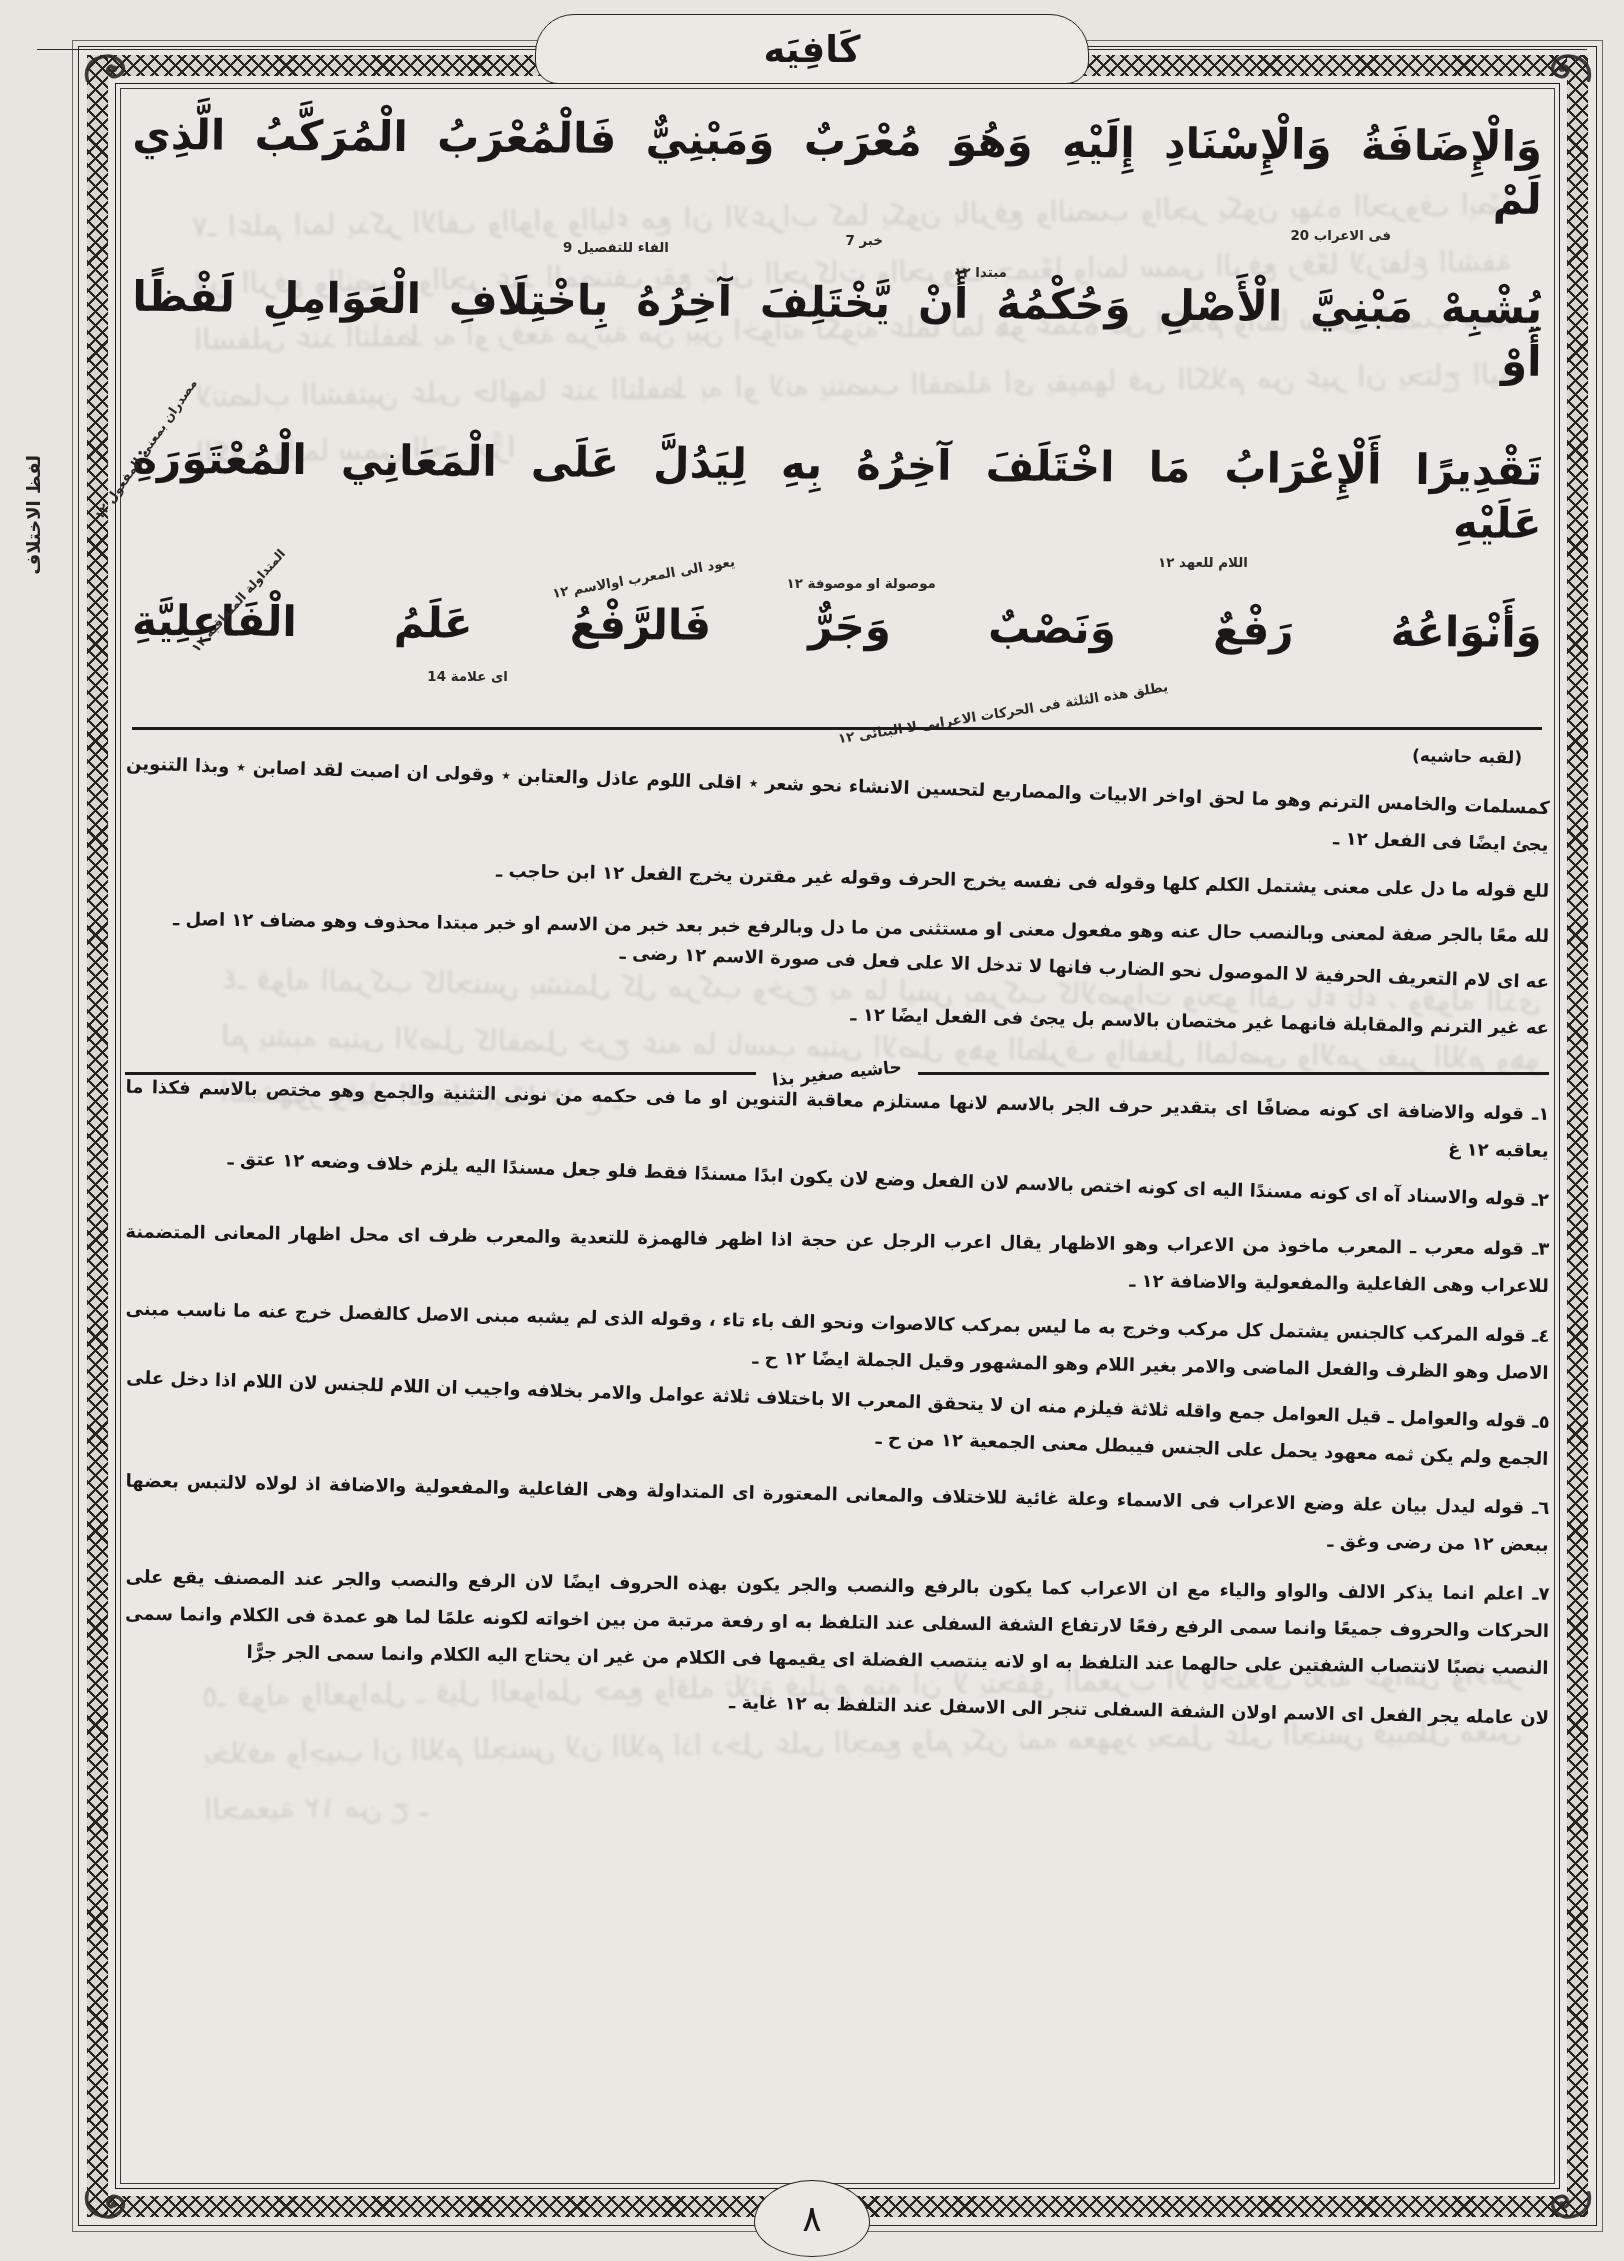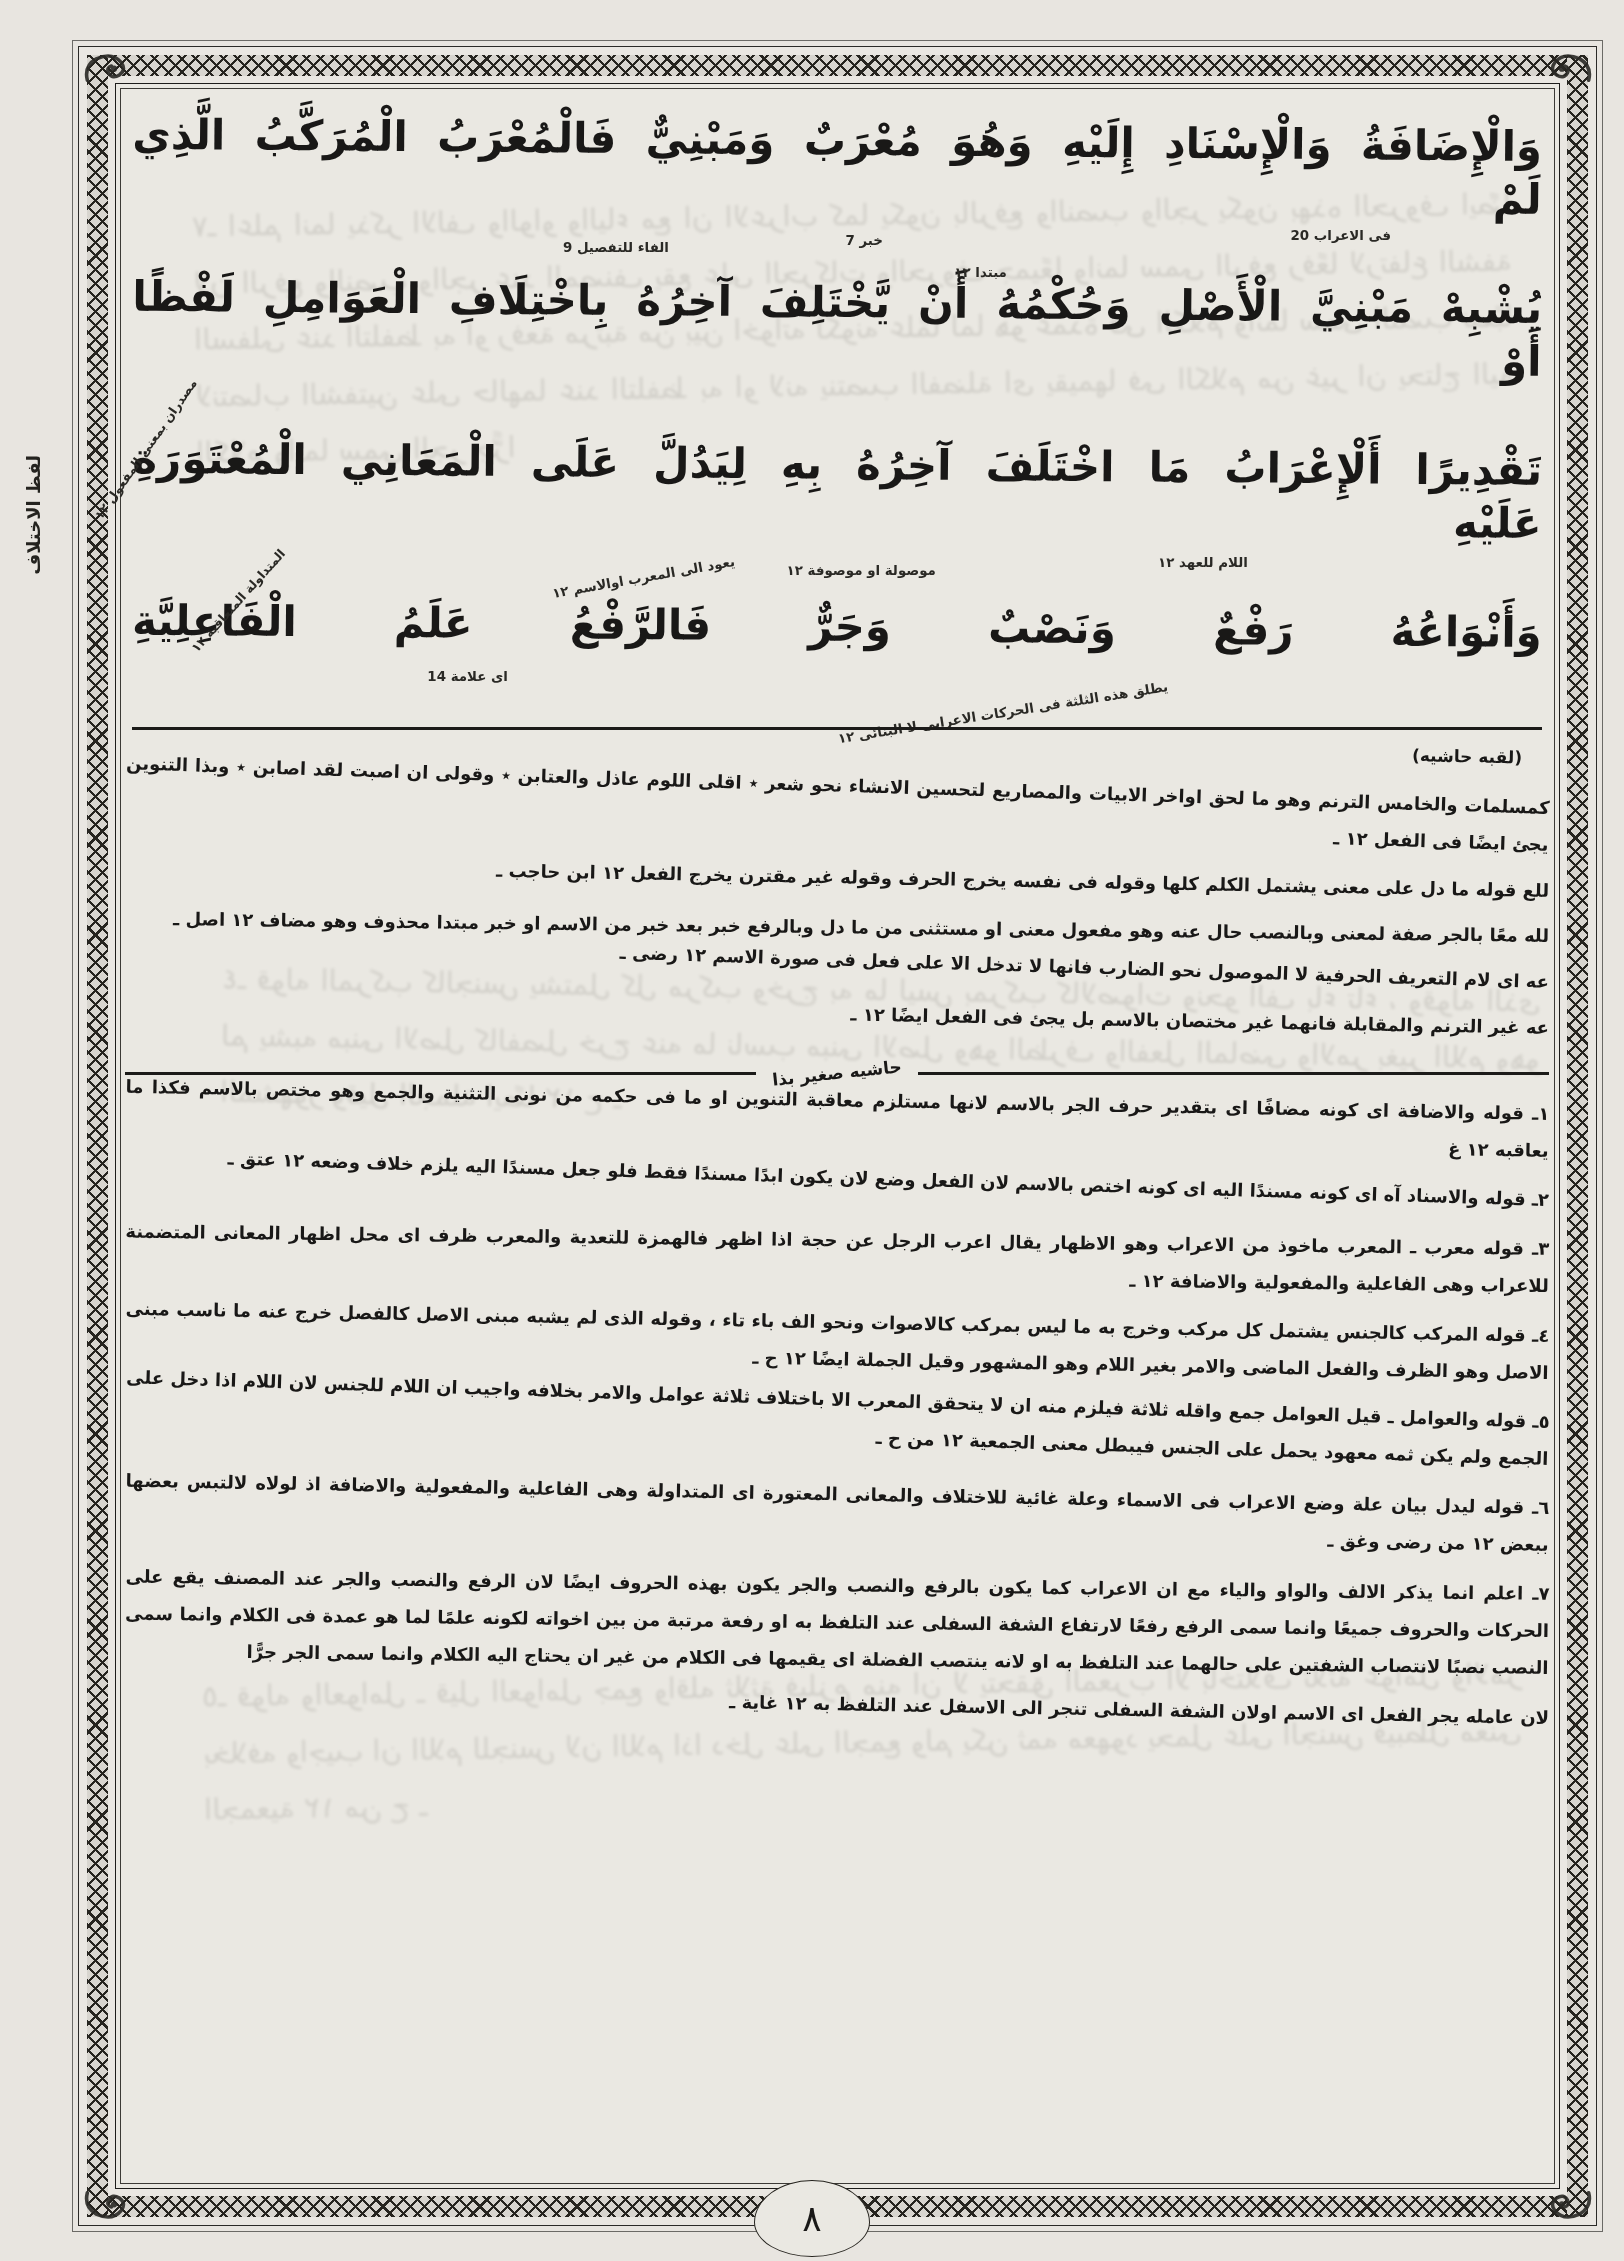--- a/index.html
+++ b/index.html
@@ -87,21 +87,21 @@
   }
   
   .a1-0{top:1.8px; right:151px;}
   .a1-1{top:7.1px; right:535px;margin-top:32px;}
   .a1-2{top:7.1px; right:659px;}
   .a1-3{top:14.3px; right:873px;}
   
   .a2-0{top:-12.5px; right:1354px; transform:rotate(-55deg); transform-origin:right top; font-size:12.5px;}
   
   .a3-0{top:5.3px; right:294px;margin-left:35px;}
-  .a3-1{top:13px; right:606px;}
+  .a3-1{top:26px; right:606px;}
   .a3-2{top:19.6px; right:806px; transform:rotate(-10deg);}
   .a3-3{top:-3.6px; right:1265px; transform:rotate(-48deg); transform-origin:right top; font-size:12.5px;}
   
   .a4-0{top:9px; right:1034px;}
   .a4-1{top:19.6px; right:374px; transform:rotate(-9deg); transform-origin:right center;}
   .matn-divider{border:0; border-top:3.6px solid #1c1b19; margin:5.3px 0 9px; position:relative; z-index:2;}
   
   .hashiya{position:relative; z-index:2; font-size:18px; line-height:2.05; font-weight:bold;}
   .h-heading{text-align:right; font-size:17px; padding:1.8px 27px 5.3px 0;
     transform:rotate(1.2deg); transform-origin:right center;}
@@ -125,20 +125,23 @@
 <div class="page">
 
   <div class="outer-frame">
     <div class="band band-top"></div>
     <div class="band band-bottom"></div>
     <div class="band band-left"></div>
     <div class="band band-right"></div>
     <div class="inner-frame"></div>
   </div>
 
+  <div class="header-cartouche">
+    <span class="page-title">كَافِيَه</span>
+  </div>
 
   <span class="corner c-tl"><svg viewBox="0 0 64 64">
         <path d="M6 34 Q2 18 16 10 Q34 2 44 14 Q50 22 42 28 Q34 33 30 26 Q27 20 33 18" fill="none" stroke="#2b2a26" stroke-width="4" stroke-linecap="round"></path>
         <circle cx="36" cy="21" r="3.5" fill="#2b2a26"></circle>
       </svg></span>
   <span class="corner c-tr"><svg viewBox="0 0 64 64">
         <path d="M6 34 Q2 18 16 10 Q34 2 44 14 Q50 22 42 28 Q34 33 30 26 Q27 20 33 18" fill="none" stroke="#2b2a26" stroke-width="4" stroke-linecap="round"></path>
         <circle cx="36" cy="21" r="3.5" fill="#2b2a26"></circle>
       </svg></span>
   <span class="corner c-bl"><svg viewBox="0 0 64 64">

